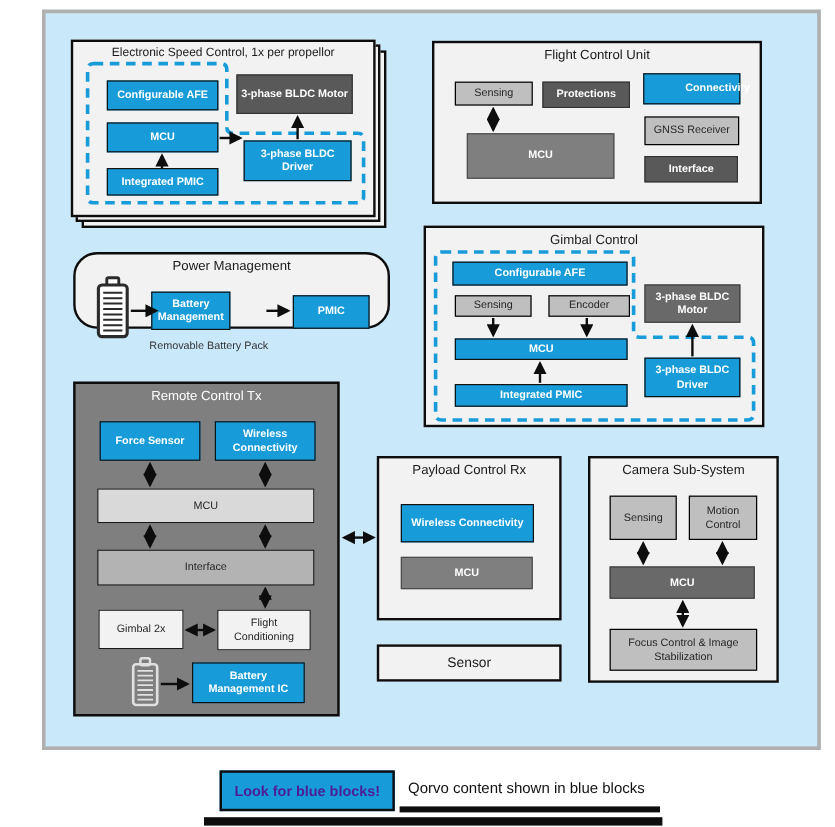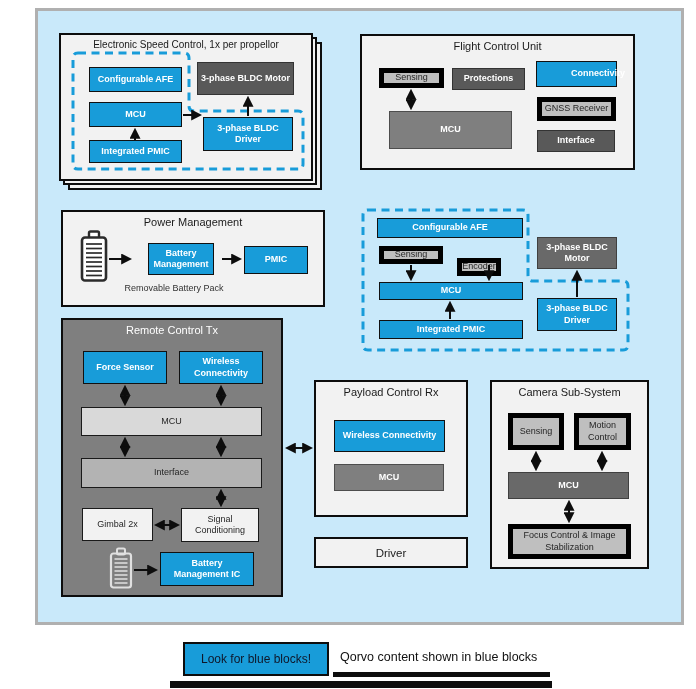--- a/index.html
+++ b/index.html
@@ -10,28 +10,28 @@
   .sec { position:absolute; background:#f2f2f2; border:2px solid #0d0d0d; text-align:center; }
   .sec-title { margin-top:4px; font-size:11px; color:#1a1a1a; }
   .sec-title.white { color:#ffffff; }
   .tx-panel { background:#7f7f7f; }
   .blk { position:absolute; display:flex; align-items:center; justify-content:center;
          text-align:center; font-size:9px; line-height:1.25; padding:1px 2px; }
   .b-blue  { background:#189cd9; color:#ffffff; font-weight:bold; border:1px solid #111; }
   .b-dark  { background:#595959; color:#ffffff; font-weight:bold; border:1px solid #333; }
   .b-med   { background:#7f7f7f; color:#ffffff; font-weight:bold; border:1px solid #4d4d4d; }
   .b-med2  { background:#696969; color:#ffffff; font-weight:bold; border:1px solid #404040; }
-  .b-light { background:#bfbfbf; color:#262626; border:5px solid #000000; }
+  .b-light { background:#bfbfbf; color:#262626; border:1px solid #000000; }
   .b-txl   { background:#d9d9d9; color:#262626; border:1px solid #1a1a1a; }
   .b-txm   { background:#b3b3b3; color:#262626; border:1px solid #1a1a1a; }
   .b-white { background:#f2f2f2; color:#262626; border:1px solid #1a1a1a; }
   .caption { position:absolute; font-size:9px; color:#333; text-align:center; }
   .overlay { position:absolute; left:0; top:0; width:696px; height:689px; pointer-events:none; }
   .legend-badge { position:absolute; left:183px; top:642px; width:146px; height:34px;
-                  background:#189cd9; border:2px solid #0d0d0d; color:#0f172a; font-weight:normal;
+                  background:#189cd9; border:2px solid #0d0d0d; color:#4c1d95; font-weight:bold;
                   font-size:12px; display:flex; align-items:center; justify-content:center; }
   .legend-text { position:absolute; left:340px; top:642px; width:240px; height:30px;
                  display:flex; align-items:center; font-size:12.5px; color:#111; }
   .bar { position:absolute; background:#0d0d0d; }
 </style>
 </head>
 <body>
 
 <div class="stage">
   <div class="panel"></div>
@@ -39,35 +39,38 @@
   <div class="sec" style="left:68px; top:42px; width:254px; height:148px;"></div>
   <div class="sec" style="left:63px; top:37px; width:254px; height:148px;"></div>
   <div class="sec" style="left:59px; top:33px; width:254px; height:148px;">
     <div class="sec-title" style="font-size:10px;">Electronic Speed Control, 1x per propellor</div>
   </div>
 
   <div class="sec" style="left:360px; top:34px; width:275px; height:136px;">
     <div class="sec-title">Flight Control Unit</div>
   </div>
 
+  <div class="sec" style="left:353px; top:188px; width:284px; height:168px;">
+    <div class="sec-title">Gimbal Control</div>
+  </div>
 
-  <div class="sec" style="left:61px; top:210px; width:264px; height:97px;">
+  <div class="sec" style="left:61px; top:210px; width:264px; height:64px;border-radius:20px;">
     <div class="sec-title">Power Management</div>
   </div>
 
   <div class="sec tx-panel" style="left:61px; top:318px; width:222px; height:279px;">
     <div class="sec-title white">Remote Control Tx</div>
   </div>
 
   <div class="sec" style="left:314px; top:380px; width:154px; height:137px;">
     <div class="sec-title">Payload Control Rx</div>
   </div>
 
   <div class="sec" style="left:314px; top:537px; width:154px; height:31px; display:flex; align-items:center; justify-content:center;">
-    <div style="font-size:11.5px; color:#1a1a1a;">Driver</div>
+    <div style="font-size:11.5px; color:#1a1a1a;">Sensor</div>
   </div>
 
   <div class="sec" style="left:490px; top:380px; width:159px; height:189px;">
     <div class="sec-title">Camera Sub-System</div>
   </div>
 
   <div class="blk b-blue" style="left:89px; top:67px; width:93px; height:25px;">Configurable AFE</div>
   <div class="blk b-blue" style="left:89px; top:102px; width:93px; height:25px;">MCU</div>
   <div class="blk b-blue" style="left:89px; top:140px; width:93px; height:23px;">Integrated PMIC</div>
   <div class="blk b-dark" style="left:197px; top:62px; width:97px; height:33px;">3-phase BLDC Motor</div>
@@ -75,50 +78,50 @@
 
   <div class="blk b-light" style="left:379px; top:68px; width:65px; height:20px;">Sensing</div>
   <div class="blk b-dark" style="left:452px; top:68px; width:73px; height:22px;">Protections</div>
   <div class="blk b-blue" style="left:536px; top:61px; width:81px; height:26px;padding-left:45px;">Connectivity</div>
   <div class="blk b-light" style="left:537px; top:97px; width:79px; height:24px;">GNSS Receiver</div>
   <div class="blk b-med" style="left:389px; top:111px; width:123px; height:38px;">MCU</div>
   <div class="blk b-dark" style="left:537px; top:130px; width:78px; height:22px;">Interface</div>
 
   <div class="blk b-blue" style="left:377px; top:218px; width:146px; height:20px;">Configurable AFE</div>
   <div class="blk b-light" style="left:379px; top:246px; width:64px; height:18px;">Sensing</div>
-  <div class="blk b-light" style="left:457px; top:246px; width:44px; height:18px;margin-top:12px;">Encoder</div>
+  <div class="blk b-light" style="left:457px; top:246px; width:68px; height:18px;">Encoder</div>
   <div class="blk b-blue" style="left:379px; top:282px; width:144px; height:18px;">MCU</div>
   <div class="blk b-blue" style="left:379px; top:320px; width:144px; height:19px;">Integrated PMIC</div>
   <div class="blk b-med2" style="left:537px; top:237px; width:80px; height:32px;">3-phase BLDC Motor</div>
   <div class="blk b-blue" style="left:537px; top:298px; width:80px; height:33px;">3-phase BLDC Driver</div>
 
   <svg class="overlay" style="left:80px; top:230px; width:28px; height:53px;" viewBox="0 0 28 53">
     <rect x="9" y="1.5" width="10" height="7" rx="1.5" fill="#fff" stroke="#2b2b2b" stroke-width="2.4"></rect>
     <rect x="2" y="7.5" width="24" height="43" rx="3" fill="#fff" stroke="#2b2b2b" stroke-width="2.6"></rect>
     <g stroke="#2b2b2b" stroke-width="1.7">
       <line x1="6" y1="14" x2="22" y2="14"></line>
         <line x1="6" y1="18.5" x2="22" y2="18.5"></line>
       <line x1="6" y1="23" x2="22" y2="23"></line>
         <line x1="6" y1="27.5" x2="22" y2="27.5"></line>
       <line x1="6" y1="32" x2="22" y2="32"></line>
         <line x1="6" y1="36.5" x2="22" y2="36.5"></line>
       <line x1="6" y1="41" x2="22" y2="41"></line>
         <line x1="6" y1="45.5" x2="22" y2="45.5"></line>
     </g>
   </svg>
-  <div class="blk b-blue" style="left:148px; top:243px; width:66px; height:32px;">Battery Management</div>
+  <div class="blk b-blue" style="left:126px; top:243px; width:66px; height:32px;">Battery Management</div>
   <div class="blk b-blue" style="left:244px; top:246px; width:64px; height:28px;">PMIC</div>
   <div class="caption" style="left:112px; top:283px; width:124px;">Removable Battery Pack</div>
 
   <div class="blk b-blue" style="left:83px; top:351px; width:84px; height:33px;">Force Sensor</div>
   <div class="blk b-blue" style="left:179px; top:351px; width:84px; height:33px;">Wireless Connectivity</div>
   <div class="blk b-txl" style="left:81px; top:407px; width:181px; height:29px;">MCU</div>
   <div class="blk b-txm" style="left:81px; top:458px; width:181px; height:30px;">Interface</div>
   <div class="blk b-white" style="left:82px; top:508px; width:71px; height:33px;">Gimbal 2x</div>
-  <div class="blk b-white" style="left:181px; top:508px; width:78px; height:34px;">Signal Conditioning</div>
+  <div class="blk b-white" style="left:181px; top:508px; width:78px; height:34px;">Flight Conditioning</div>
   <svg class="overlay" style="left:109px; top:547px; width:24px; height:42px;" viewBox="0 0 24 42">
     <rect x="8" y="1.5" width="8" height="6" rx="1.5" fill="none" stroke="#e0e0e0" stroke-width="2"></rect>
     <rect x="2" y="6.5" width="20" height="34" rx="2.5" fill="none" stroke="#e0e0e0" stroke-width="2.2"></rect>
     <g stroke="#e0e0e0" stroke-width="1.5">
       <line x1="5.5" y1="12" x2="18.5" y2="12"></line>
         <line x1="5.5" y1="16" x2="18.5" y2="16"></line>
       <line x1="5.5" y1="20" x2="18.5" y2="20"></line>
         <line x1="5.5" y1="24" x2="18.5" y2="24"></line>
       <line x1="5.5" y1="28" x2="18.5" y2="28"></line>
         <line x1="5.5" y1="32" x2="18.5" y2="32"></line>

